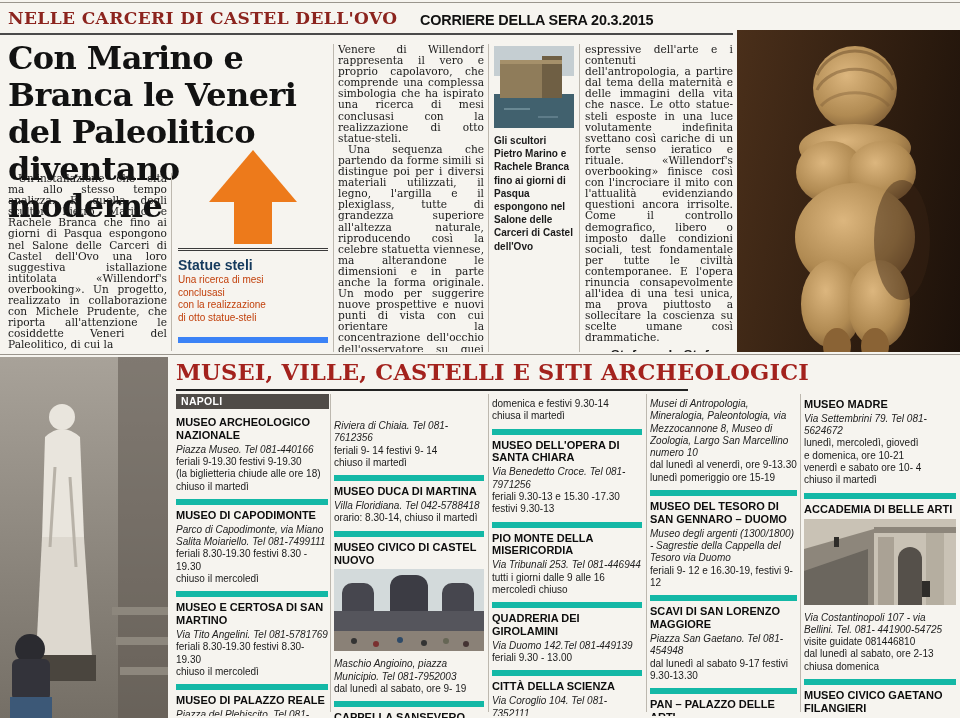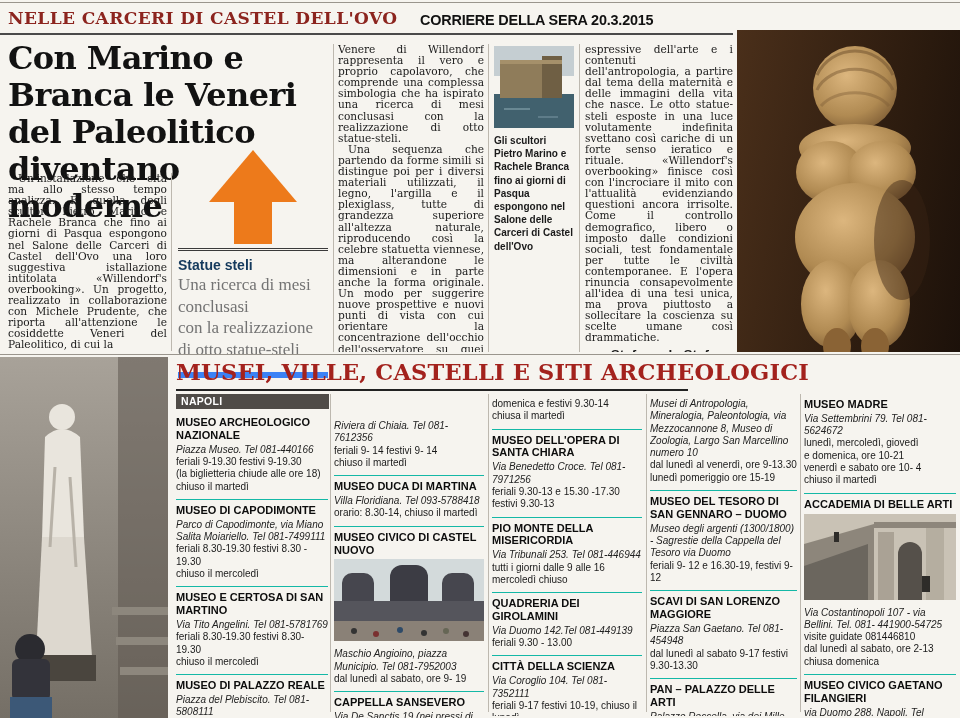--- a/index.html
+++ b/index.html
@@ -31,21 +31,21 @@
   .arrowbox{position:absolute;left:180px;top:142px;width:146px;height:102px;
             display:flex;flex-direction:column;align-items:center;justify-content:flex-end;}
   .arrow-head{width:0;height:0;border-left:44px solid transparent;border-right:44px solid transparent;
               border-bottom:52px solid #ed7a1b;}
   .arrow-stem{width:38px;height:42px;background:#ed7a1b;}
 
   
   .infobox{position:absolute;left:178px;top:248px;width:150px;border-top:3px double #3a3a3a;
            border-bottom:6px solid #3b82f6;padding:6px 0 12px;}
   .infobox-title{font-weight:700;font-size:14px;color:#14395c;margin-bottom:1px;}
-  .infobox-text{font-size:17px;line-height:1.27;color:#737373;white-space:pre-line;font-family:Liberation Serif, serif;}
+  .infobox-text{font-size:10px;line-height:1.27;color:#c2410c;white-space:pre-line;}
 
   
   .capphoto{position:absolute;left:494px;top:46px;width:80px;height:82px;overflow:hidden;}
   .caption{position:absolute;left:494px;top:134px;width:82px;font-weight:700;font-size:10px;
            line-height:1.32;color:#1a1a1a;}
 
   
   .venus{position:absolute;left:737px;top:30px;width:223px;height:322px;
          background:linear-gradient(100deg,#4a2f1a 0%,#2a1a0e 70%,#1c110a 100%);overflow:hidden;}
 
@@ -56,21 +56,21 @@
   .napoli{position:absolute;left:176px;top:394px;width:153px;height:15px;background:#4f4b47;
           color:#fff;font-weight:700;font-size:10.5px;line-height:15px;padding-left:5px;
           box-sizing:border-box;letter-spacing:.3px;}
   .lcol{position:absolute;overflow:hidden;}
   #lcol1{left:176px;top:412px;width:152px;height:304px;}
   #lcol2{left:334px;top:416px;width:150px;height:322px;}
   #lcol3{left:492px;top:394px;width:150px;height:322px;}
   #lcol4{left:650px;top:394px;width:147px;height:322px;}
   #lcol5{left:804px;top:394px;width:152px;height:322px;}
   .entry{padding:4px 0 6px;}
-  .entry + .entry{border-top:1px solid #14b8a6;}
+  .entry + .entry{border-top:6px solid #14b8a6;}
   .ename{font-weight:700;font-size:11px;line-height:1.17;color:#0d0d0d;margin-bottom:2px;}
   .eaddr{font-style:italic;font-size:10px;line-height:1.23;color:#222;white-space:pre-line;}
   .einfo{font-size:10px;line-height:1.23;color:#1a1a1a;white-space:pre-line;}
   .ename:empty,.eaddr:empty,.einfo:empty{display:none;}
   .entryphoto{width:100%;margin:3px 0;overflow:hidden;}
 </style>
 </head>
 <body>
 
 <div class="page">
@@ -220,21 +220,21 @@
   </div>
 
   <div id="lcol2" class="lcol">
     <div class="entry">
       <div class="eaddr">Riviera di Chiaia. Tel 081-7612356</div>
       <div class="einfo">feriali 9- 14 festivi 9- 14
 chiuso il martedì</div>
     </div>
     <div class="entry">
       <div class="ename">MUSEO DUCA DI MARTINA</div>
-      <div class="eaddr">Villa Floridiana. Tel 093-5788418</div>
+      <div class="eaddr">Villa Floridiana. Tel 042-5788418</div>
       <div class="einfo">orario: 8.30-14, chiuso il martedì</div>
     </div>
     <div class="entry">
       <div class="ename">MUSEO CIVICO DI CASTEL NUOVO</div>
       <div class="entryphoto">
         <svg width="150" height="82" viewBox="0 0 150 82">
           <rect width="150" height="82" fill="#d3dadb"></rect>
           <rect x="8" y="14" width="32" height="54" rx="10" fill="#46464e"></rect>
           <rect x="56" y="6" width="38" height="62" rx="12" fill="#3c3c44"></rect>
           <rect x="108" y="14" width="32" height="54" rx="10" fill="#46464e"></rect>

